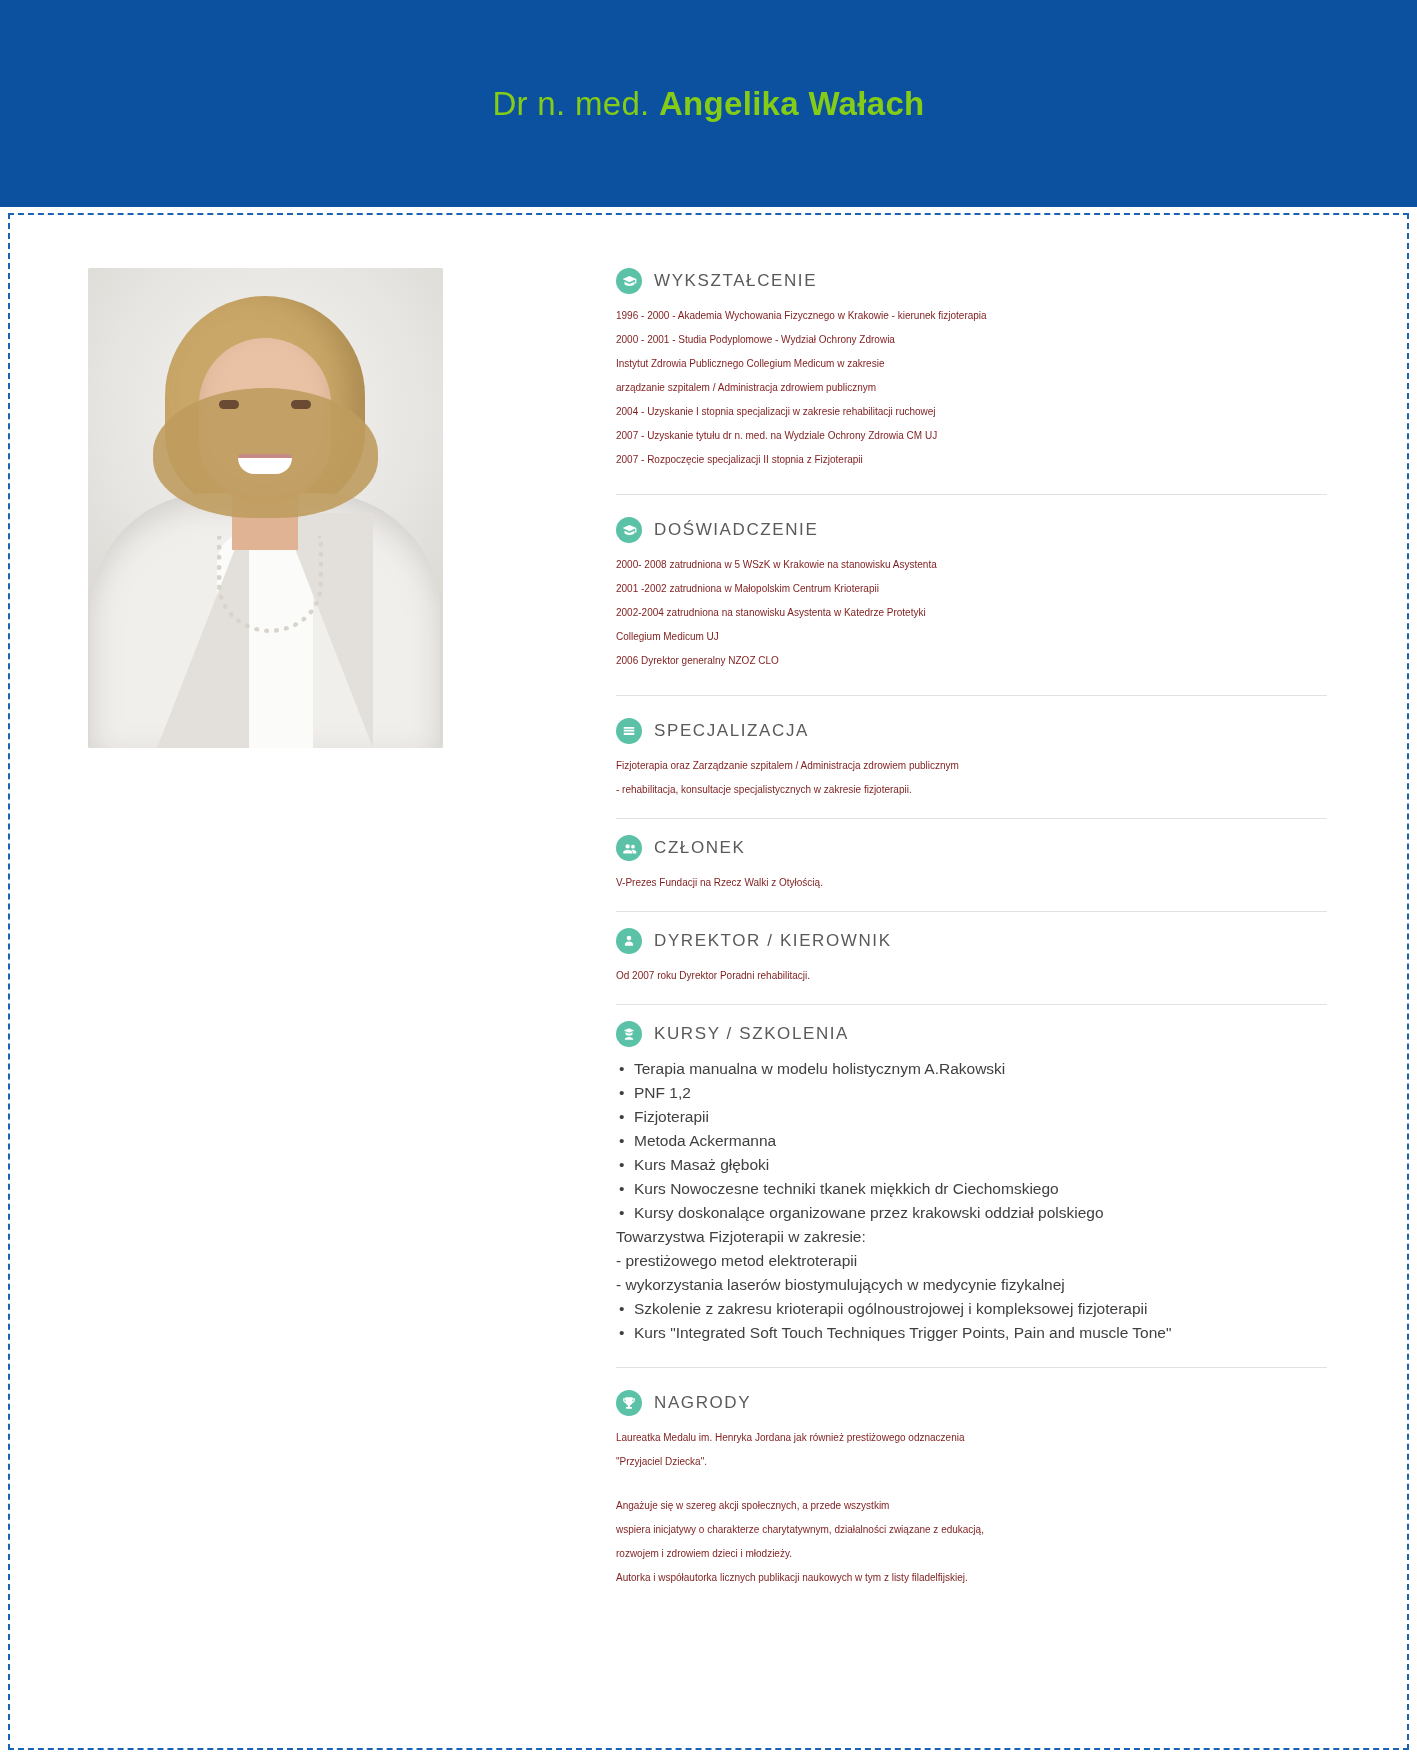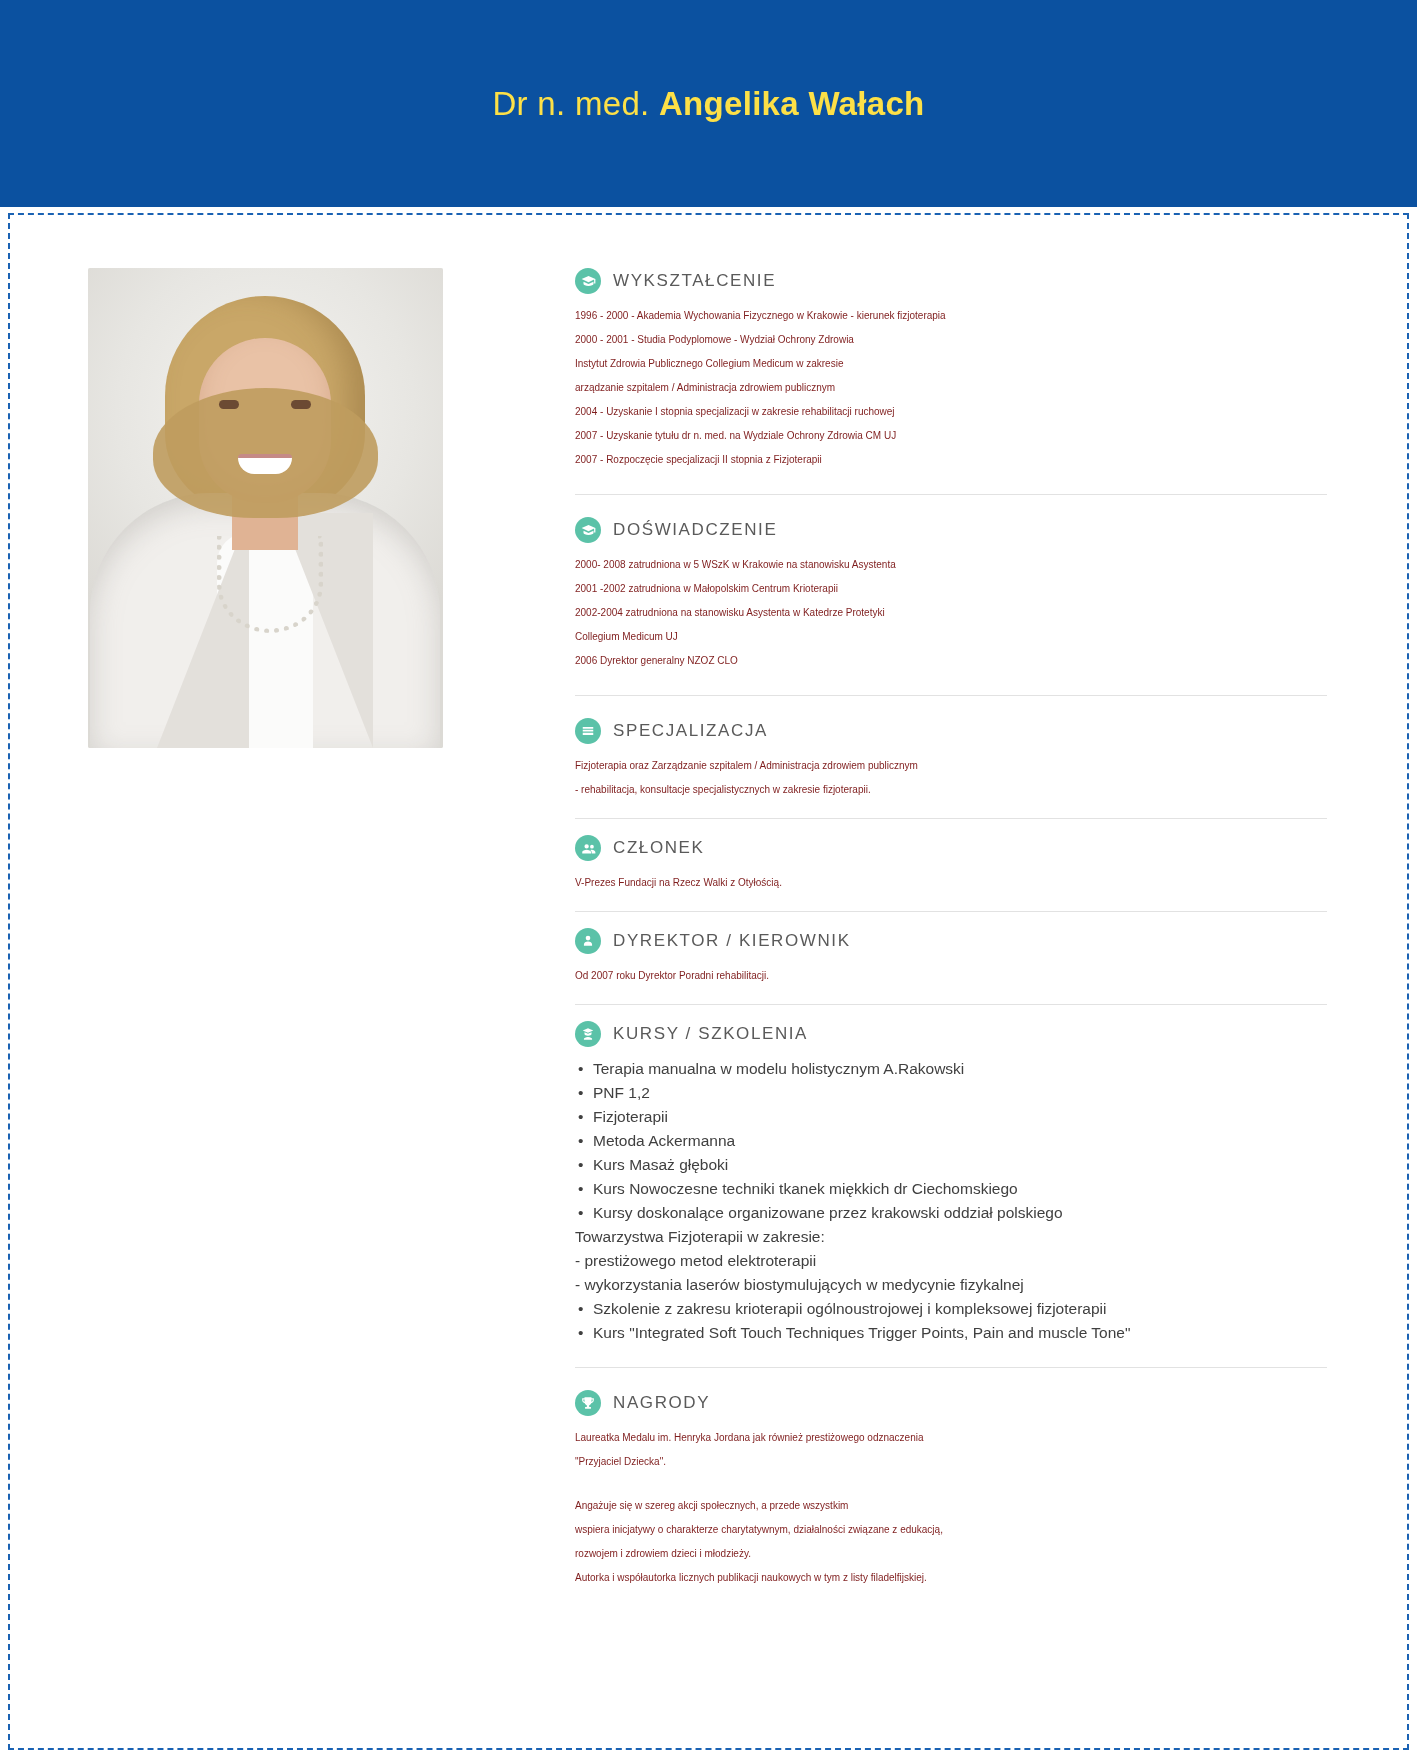--- a/index.html
+++ b/index.html
@@ -20,21 +20,21 @@
   .header {
     width: 100%;
     height: 207px;
     background: #0b51a0;
     box-sizing: border-box;
     display: flex;
     align-items: center;
     justify-content: center;
   }
   .header-title {
-    color: #fde047;
+    color: #84cc16;
     font-size: 33px;
     letter-spacing: 0.3px;
     font-weight: 400;
     white-space: nowrap;
   }
   .header-title .strong {
     font-weight: 700;
   }
 
   
@@ -50,20 +50,21 @@
 
   .content {
     position: absolute;
     top: 228px;
     left: 0;
     right: 0;
     bottom: 0;
     display: flex;
     padding: 0 30px 0 30px;
     box-sizing: border-box;
+    gap: 41px;
   }
 
   
   .left-col {
     width: 470px;
     flex: 0 0 470px;
     padding-top: 40px;
     box-sizing: border-box;
     display: flex;
     justify-content: center;

